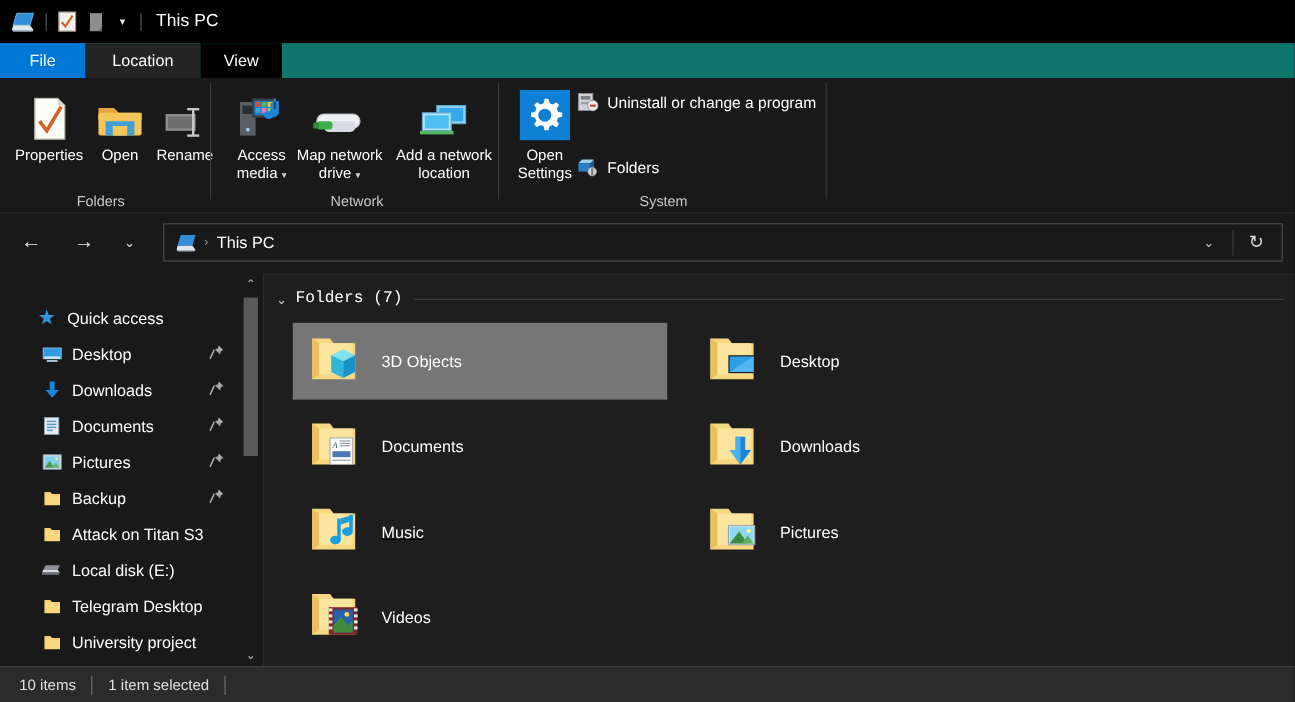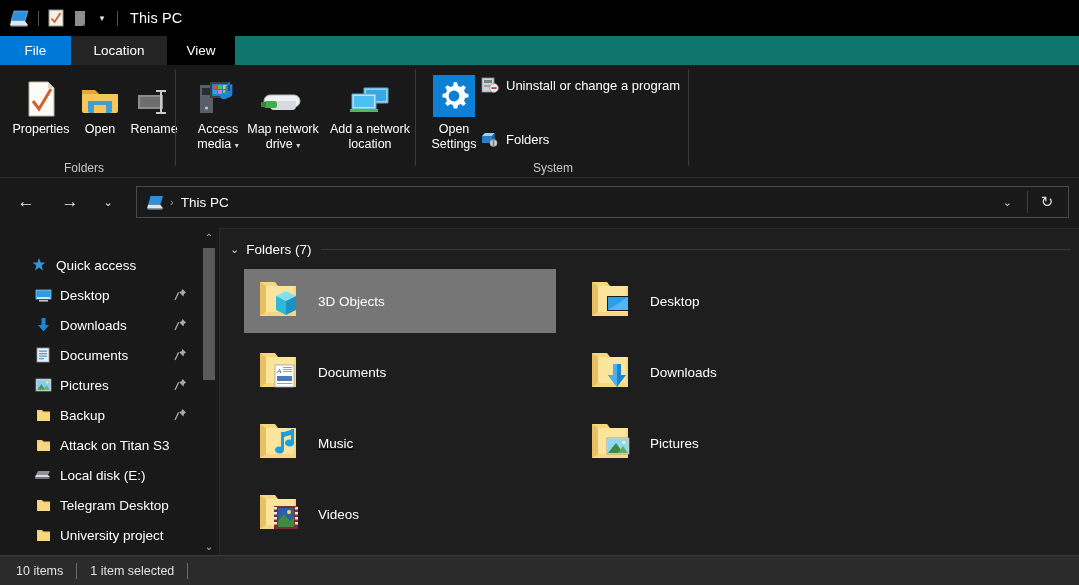--- a/index.html
+++ b/index.html
@@ -96,21 +96,21 @@
   .sb-track { position: absolute; left: 3px; top: 20px; width: 12px; height: 287px; background: #191919; }
   .sb-thumb { position: absolute; left: 3px; top: 20px; width: 12px; height: 132px; background: #5a5a5a; }
 
   
   .content {
     position: absolute; left: 219px; top: 228px; width: 860px; height: 327px;
     background: #1e1e1e; border-left: 1px solid #2b2b2b; border-top: 1px solid #2b2b2b;
   }
   .grouphdr { position: absolute; left: 10px; top: 13px; display: flex; align-items: center; width: 840px; }
   .grouphdr .gchev { color: #cfcfcf; font-size: 11px; margin-right: 7px; }
-  .grouphdr .gtext { color: #ffffff; font-size: 13.5px; white-space: nowrap; }
+  .grouphdr .gtext { color: #ffffff; font-size: 13.5px; white-space: nowrap; font-family: Liberation Mono, monospace; }
   .grouphdr .gline { flex: 1; height: 1px; background: #3a3a3a; margin-left: 10px; }
 
   .tile {
     position: absolute; width: 312px; height: 64px; display: flex; align-items: center; cursor: default;
   }
   .tile.selected { background: #767676; }
   .tile .ticon { width: 62px; height: 56px; margin-left: 4px; display: flex; align-items: center; justify-content: center; }
   .tile .tname { margin-left: 8px; font-size: 13.5px; color: #ffffff; }
 
   
@@ -246,20 +246,21 @@
           <svg width="46" height="32" viewBox="0 0 46 32">
             <polygon points="17,3 41,3 41,18 17,18" fill="#8fd3f2" stroke="#5ea7cd" stroke-width="1"></polygon>
             <polygon points="19,5 39,5 39,16 19,16" fill="#35a9e8"></polygon>
             <polygon points="5,9 29,9 29,24 5,24" fill="#b9e4f7" stroke="#5ea7cd" stroke-width="1"></polygon>
             <polygon points="7,11 27,11 27,22 7,22" fill="#4cc0f0"></polygon>
             <rect x="3" y="24" width="28" height="3" fill="#54b85e"></rect>
           </svg>
         </div>
         <div class="cap">Add a network location</div>
       </div>
+      <div class="glabel">Network</div>
     </div>
 
     <div class="rb-vsep" style="left:415px;"></div>
 
     <div class="rb-group" style="left:418px; width:270px;">
       <div class="rb-big" style="left:6px; width:60px;">
         <div class="ico">
           <svg width="42" height="42" viewBox="0 0 42 42">
             <rect x="0" y="0" width="42" height="42" fill="#0d7fd4"></rect>
             <path d="M21 7 l3.2 .6 .8 3.4 2.6 1.1 2.9-1.9 2.4 2.4 -1.9 2.9 1.1 2.6 3.4 .8 v3.4 l-3.4 .8 -1.1 2.6 1.9 2.9 -2.4 2.4 -2.9-1.9 -2.6 1.1 -.8 3.4 h-3.4 l-.8-3.4 -2.6-1.1 -2.9 1.9 -2.4-2.4 1.9-2.9 -1.1-2.6 -3.4-.8 v-3.4 l3.4-.8 1.1-2.6 -1.9-2.9 2.4-2.4 2.9 1.9 2.6-1.1 .8-3.4 z" fill="#ffffff"></path>

